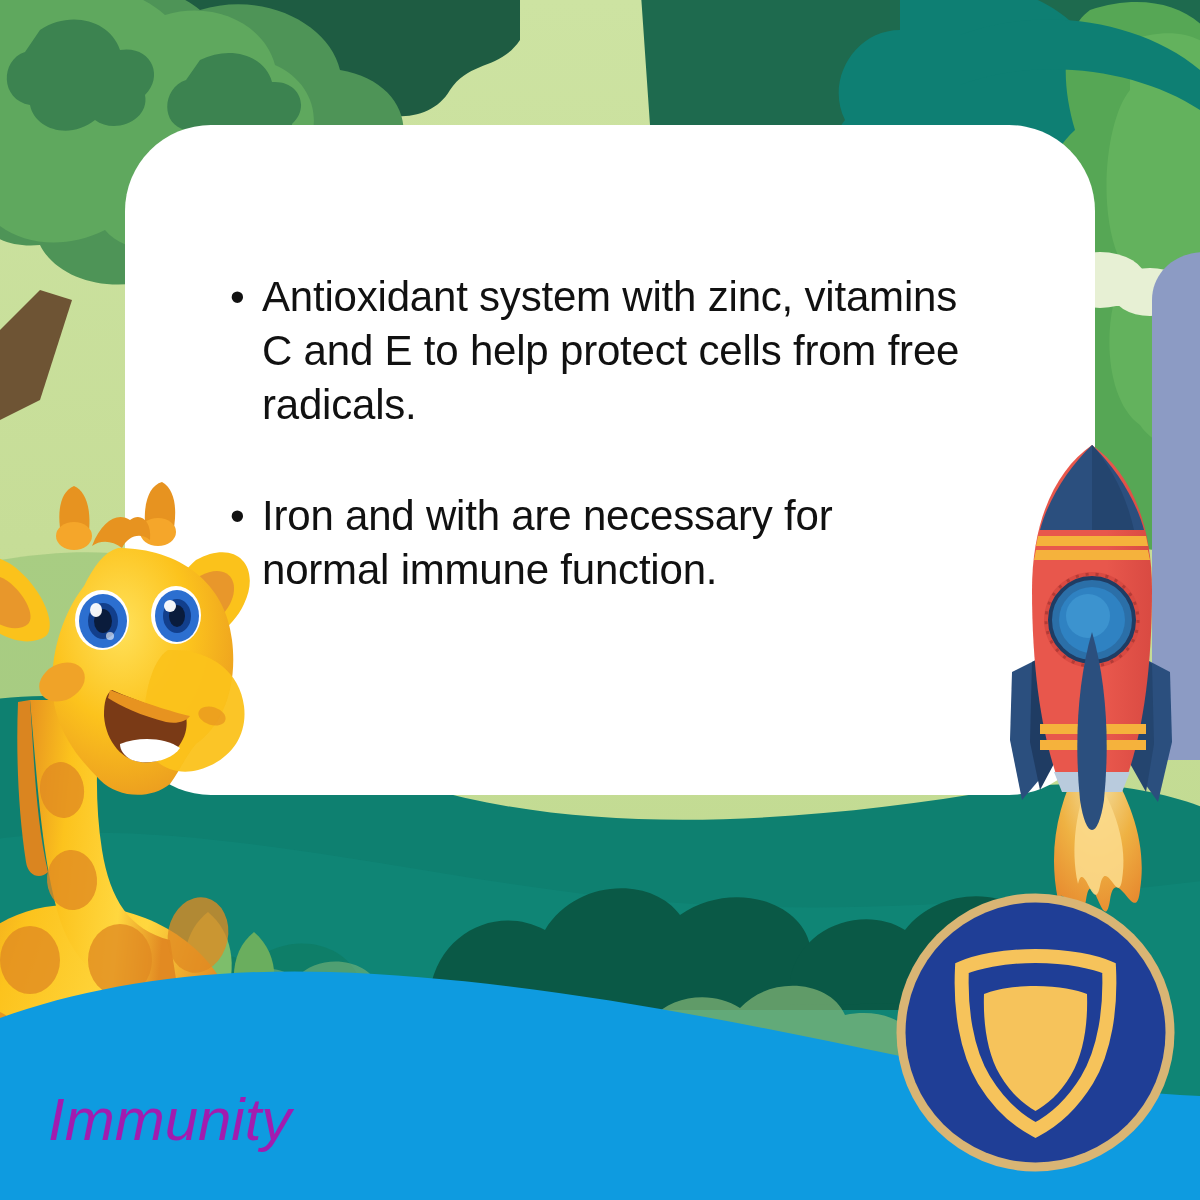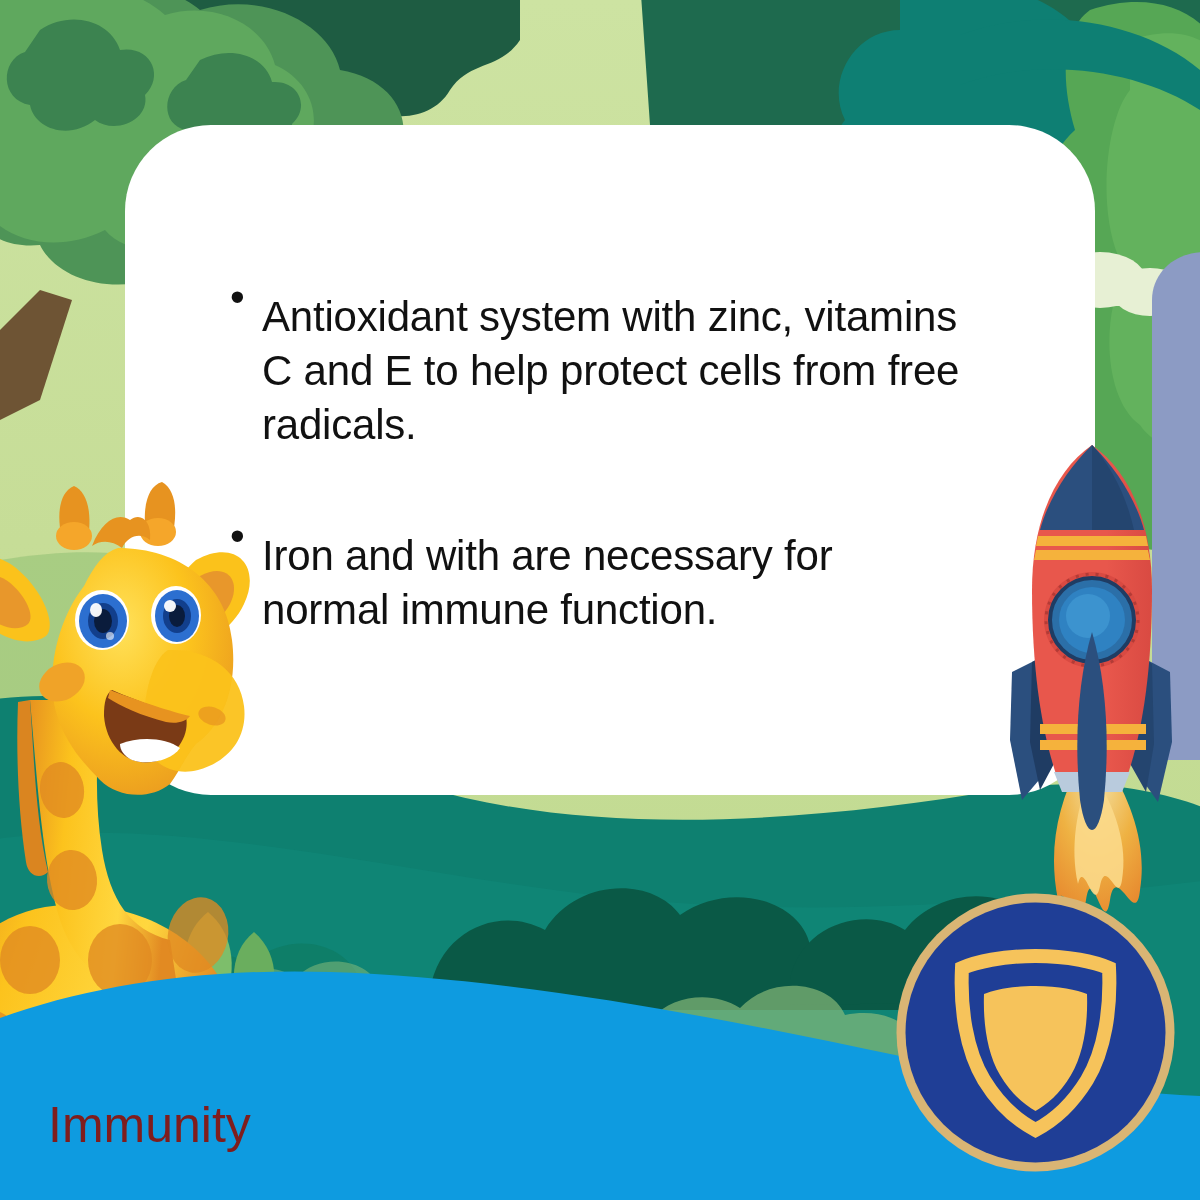--- a/index.html
+++ b/index.html
@@ -36,32 +36,33 @@
     letter-spacing:-0.2px;
     font-weight:400;
   }
   .bullet + .bullet { margin-top:58px; }
   .bullet .dot {
     flex:0 0 auto;
     width:32px;
     font-size:42px;
     line-height:1.28;
   }
-  .bullet .btext { flex:1 1 auto;margin-top:20px; }
+  .bullet .btext { flex:1 1 auto; }
 
   
   .title {
     position:absolute;
     left:48px; bottom:46px;
-    color:#7f1d1d;
-    font-size:50px;
+    color:#a21caf;
+    font-size:60px;
     font-weight:400;
     letter-spacing:0px;
     z-index:40;
     white-space:nowrap;
+    font-style:italic;
   }
 
   
   .badge {
     position:absolute;
     left:893px; top:890px;
     width:285px; height:285px;
     z-index:45;
   }
 </style>

